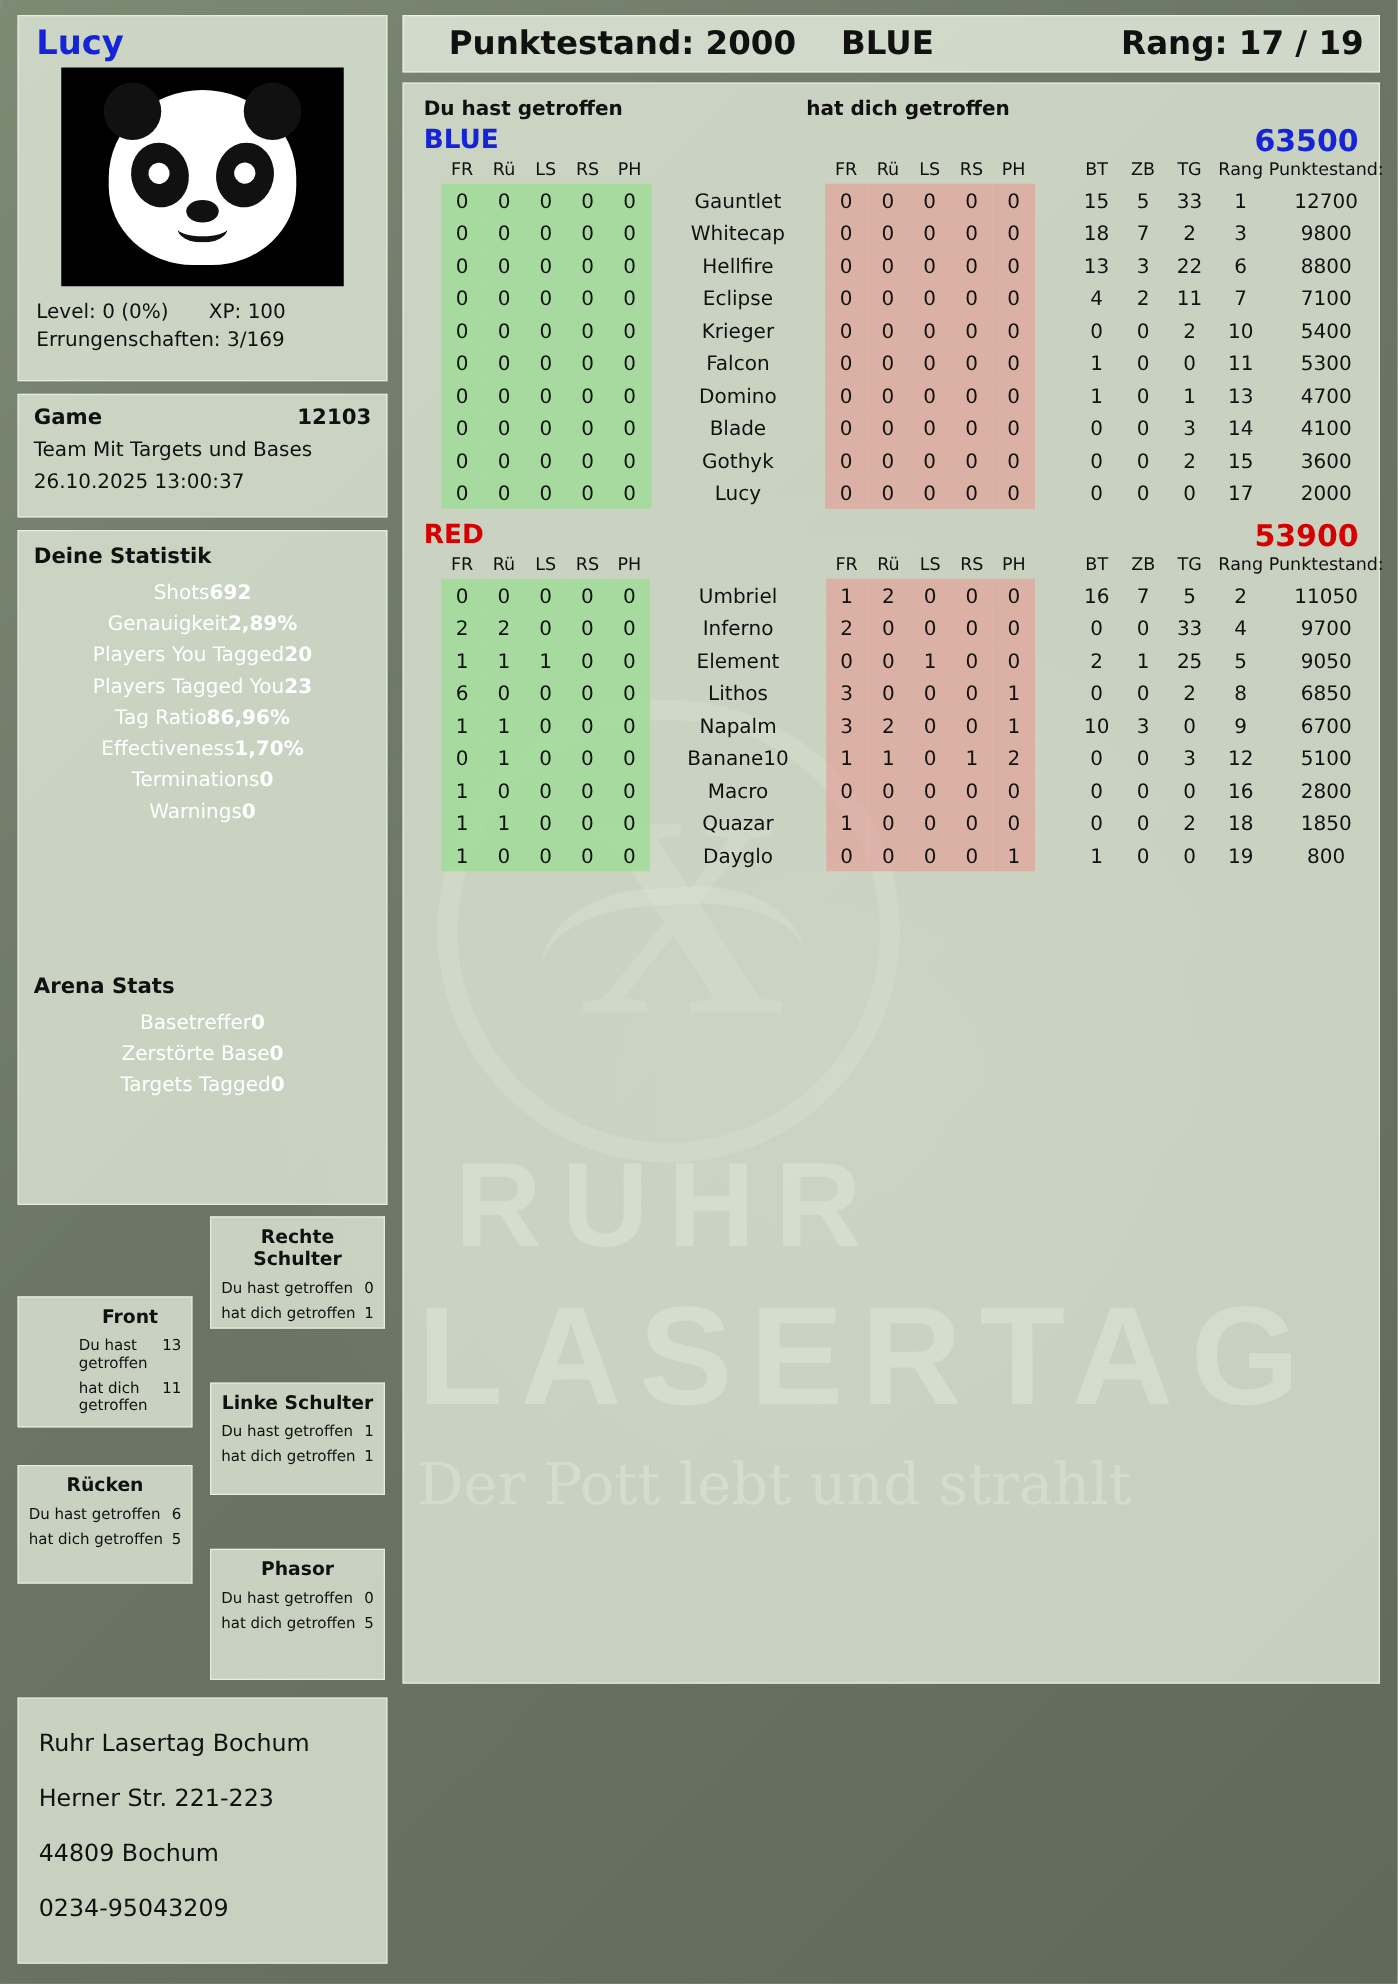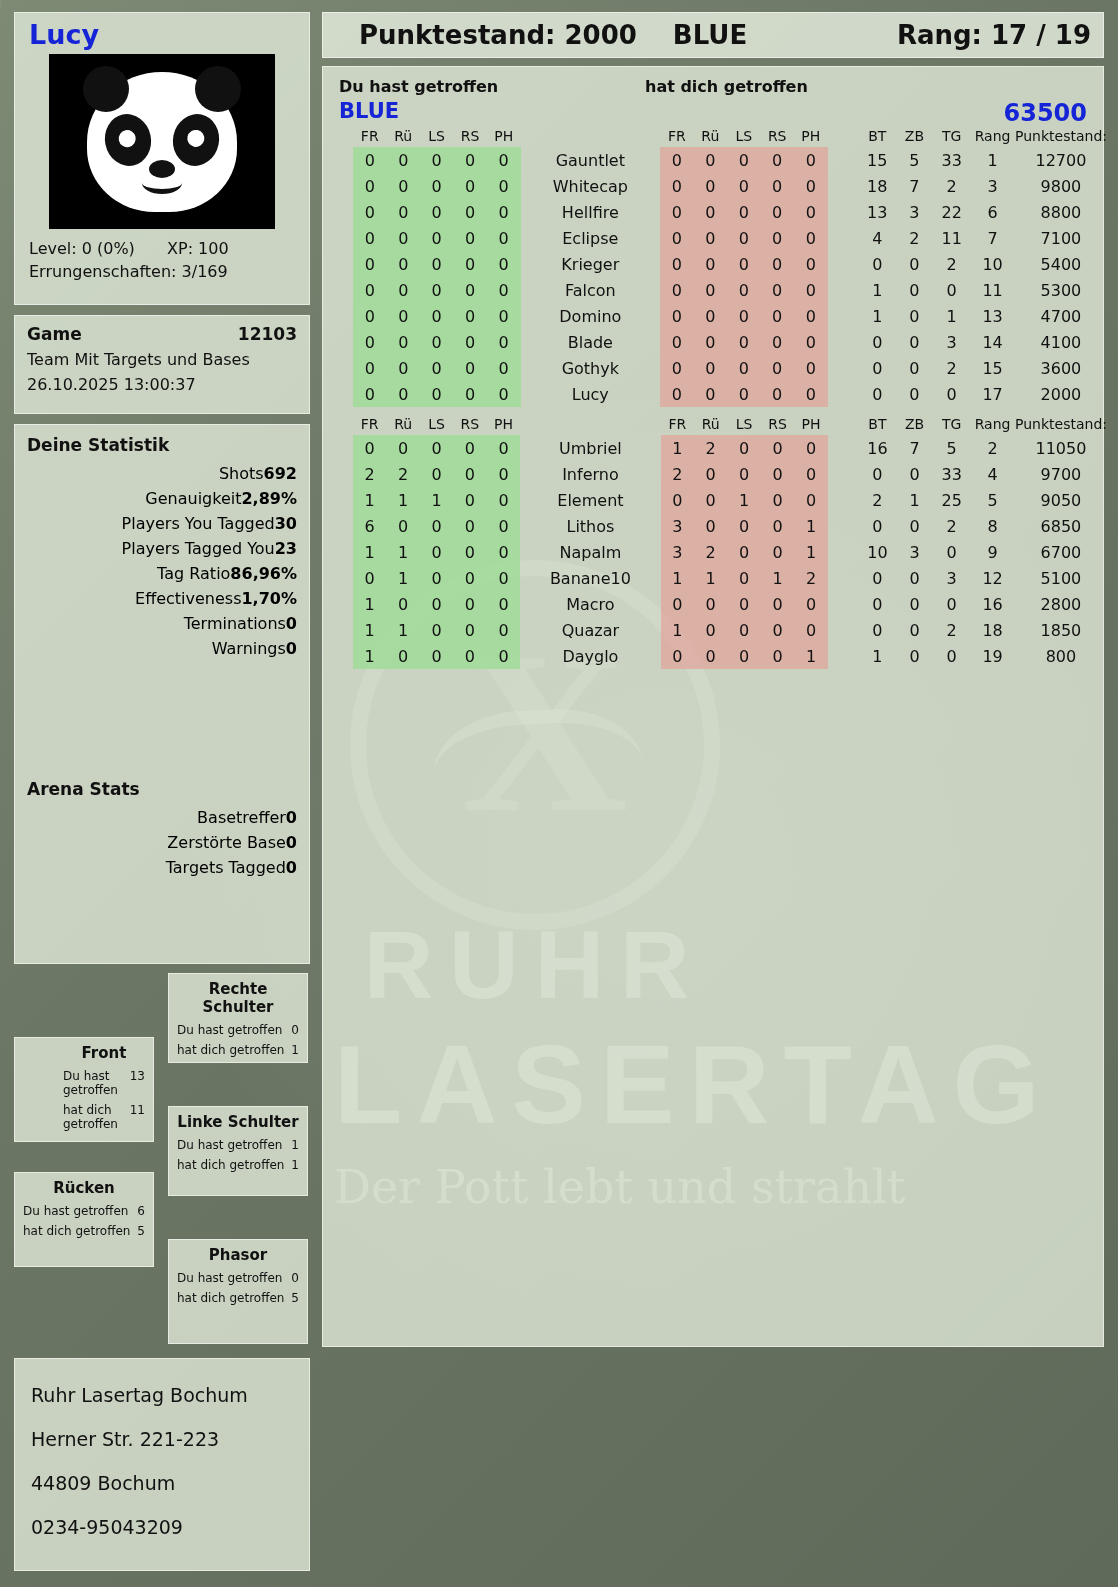--- a/index.html
+++ b/index.html
@@ -73,21 +73,21 @@
   #player-meta .sp { display: inline-block; width: 22px; }
 
   
   #game-panel { left: 14px; top: 315px; width: 296px; height: 99px; padding: 8px 12px; }
   .game-row { display: flex; justify-content: space-between; font-size: 17px; font-weight: bold; color: #111; }
   .game-line { font-size: 16px; color: #111; margin-top: 6px; }
 
   
   #stats-panel { left: 14px; top: 424px; width: 296px; height: 540px; padding: 10px 12px; }
   .sect-title { font-size: 17px; font-weight: bold; color: #111; margin-bottom: 6px; }
-  .stat-row { display: flex; justify-content: flex-end; font-size: 16px; color: #000000; padding: 3px 0; }
+  .stat-row { display: flex; justify-content: center; font-size: 16px; color: #ffffff; padding: 3px 0; }
   .stat-row .v { text-align: right; font-weight: bold; }
   #arena-title { margin-top: 118px; }
 
   
   .zone { position: absolute; background: rgba(222,231,214,0.82); border: 1px solid rgba(255,255,255,0.55); padding: 6px 8px; }
   .zone .z-title { font-size: 15px; font-weight: bold; text-align: center; color: #111; margin-bottom: 4px; }
   .zone .z-row { display: flex; justify-content: space-between; font-size: 12px; color: #111; padding: 3px 0; }
   #zone-front { left: 14px; top: 1037px; width: 140px; height: 105px; padding-left: 48px; }
   #zone-rechte { left: 168px; top: 973px; width: 140px; height: 90px; }
   #zone-linke { left: 168px; top: 1106px; width: 140px; height: 90px; }
@@ -216,21 +216,21 @@
       <div class="stat-row">
         <span>Shots</span>
         <span class="v">692</span>
       </div>
       <div class="stat-row">
         <span>Genauigkeit</span>
         <span class="v">2,89%</span>
       </div>
       <div class="stat-row">
         <span>Players You Tagged</span>
-        <span class="v">30</span>
+        <span class="v">20</span>
       </div>
       <div class="stat-row">
         <span>Players Tagged You</span>
         <span class="v">23</span>
       </div>
       <div class="stat-row">
         <span>Tag Ratio</span>
         <span class="v">86,96%</span>
       </div>
       <div class="stat-row">
@@ -545,20 +545,24 @@
             <td class="c-gap"></td>
             <td class="c-num">0</td>
             <td class="c-num">0</td>
             <td class="c-num">0</td>
             <td class="c-rank">17</td>
             <td class="c-points">2000</td>
           </tr>
         </tbody>
       </table>
       <div style="height: 8px;"></div>
+      <div class="team-row">
+        <span class="team-name" style="color: rgb(214, 0, 0);">RED</span>
+        <span class="team-total" style="color: rgb(214, 0, 0);">53900</span>
+      </div>
       <table class="scores">
         <thead>
           <tr>
             <th class="">FR</th>
             <th class="">Rü</th>
             <th class="">LS</th>
             <th class="">RS</th>
             <th class="">PH</th>
             <th class="c-name"></th>
             <th class="">FR</th>

